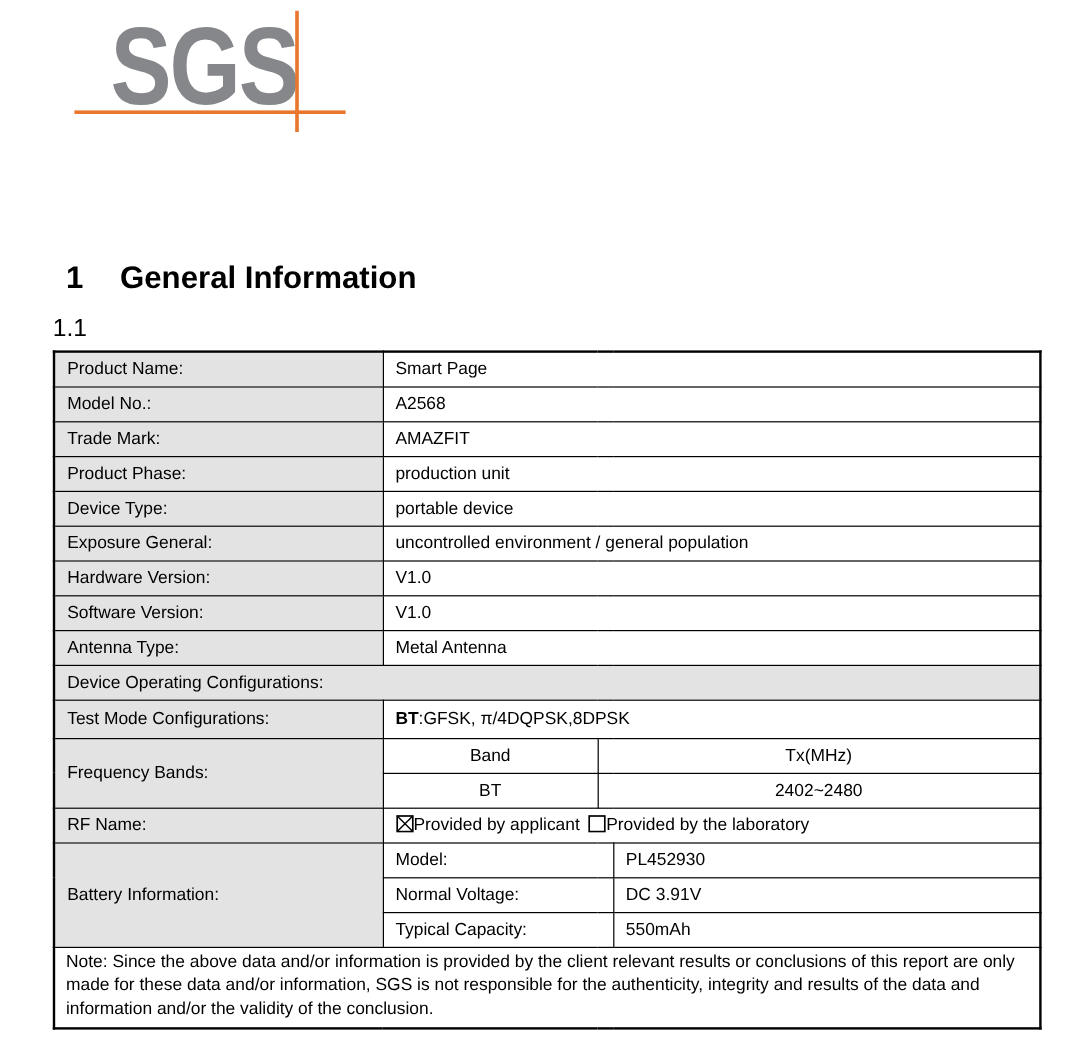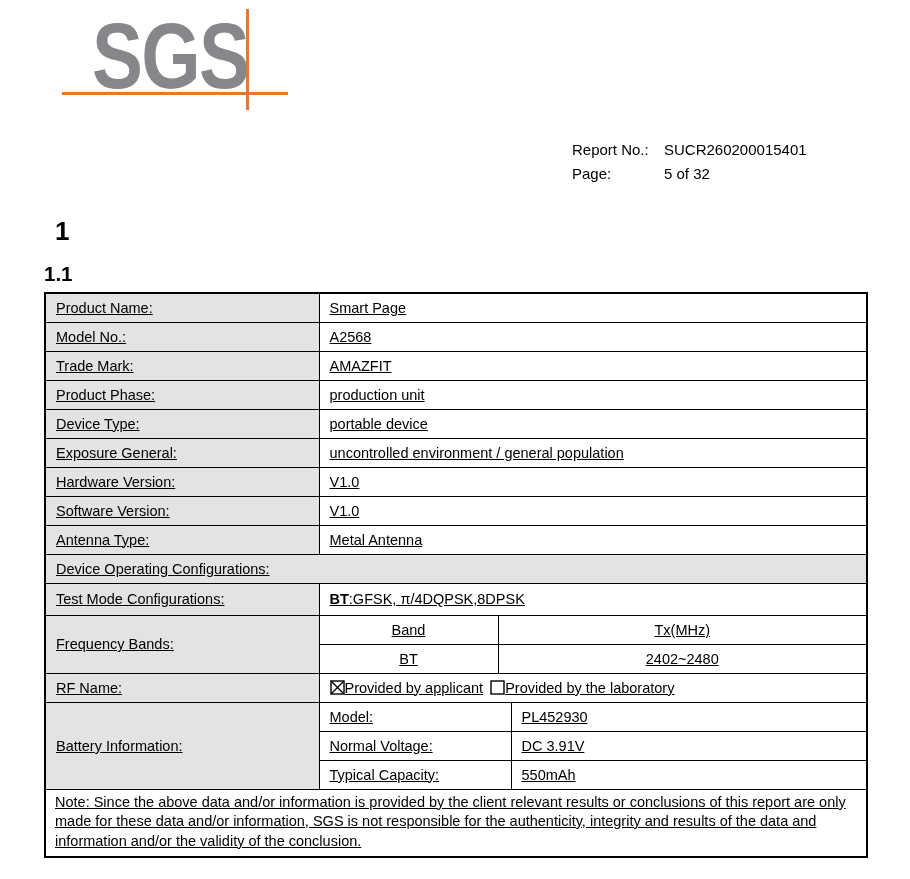--- a/index.html
+++ b/index.html
@@ -16,26 +16,26 @@
   .logo-vline { position:absolute; left:246px; top:9px; width:3px; height:101px; background:#E8762D; }
 
   
   .hdr { position:absolute; left:572px; top:138px; font-size:15px; }
   .hdr-row { display:flex; line-height:24px; }
   .hdr-lbl { display:inline-block; width:92px; }
 
   
   .h1 { position:absolute; left:55px; top:216px; font-size:26px; font-weight:bold; display:flex; }
   .h1 .num { display:inline-block; width:45px; }
-  .h2 { position:absolute; left:44px; top:262px; font-size:20.5px; font-weight:bold; display:flex; }
+  .h2 { position:absolute; left:44px; top:262px; font-size:20.5px; font-weight:normal; display:flex; }
   .h2 .num { display:inline-block; width:53px; }
 
   
   .tbl-wrap { position:absolute; left:44px; top:292px; }
-  table { border-collapse:collapse; table-layout:fixed; width:822px; border:2px solid #000;text-decoration:underline; }
+  table { border-collapse:collapse; table-layout:fixed; width:822px; border:2px solid #000; }
   td { border:1px solid #000; font-size:14.5px; vertical-align:middle;
        padding:0 4px 0 10px; height:29px; overflow:hidden; white-space:nowrap; }
   td.gray { background:#E3E3E3; }
   td.ctr { text-align:center; padding:0; }
   td.tall { height:32px; }
   td.note-cell { height:auto; padding:3px 9px 5px 9px; line-height:19.5px;
                  white-space:normal; }
   .bold { font-weight:bold; }
 
   
@@ -47,33 +47,24 @@
 <body>
 
 <div class="page">
 
   <div>
     <div class="logo-text">SGS</div>
     <div class="logo-hline"></div>
     <div class="logo-vline"></div>
   </div>
 
-  <div class="hdr">
-    <div class="hdr-row">
-      <span class="hdr-lbl">Report No.:</span>
-      <span>SUCR260200015401</span>
-    </div>
-    <div class="hdr-row">
-      <span class="hdr-lbl">Page:</span>
-      <span>5 of 32</span>
-    </div>
-  </div>
 
   <div class="h1">
     <span class="num">1</span>
+    <span>General Information</span>
   </div>
   <div class="h2">
     <span class="num">1.1</span>
   </div>
 
   <div class="tbl-wrap">
     <table>
       <colgroup>
           <col style="width:274px">
           <col style="width:179px">

